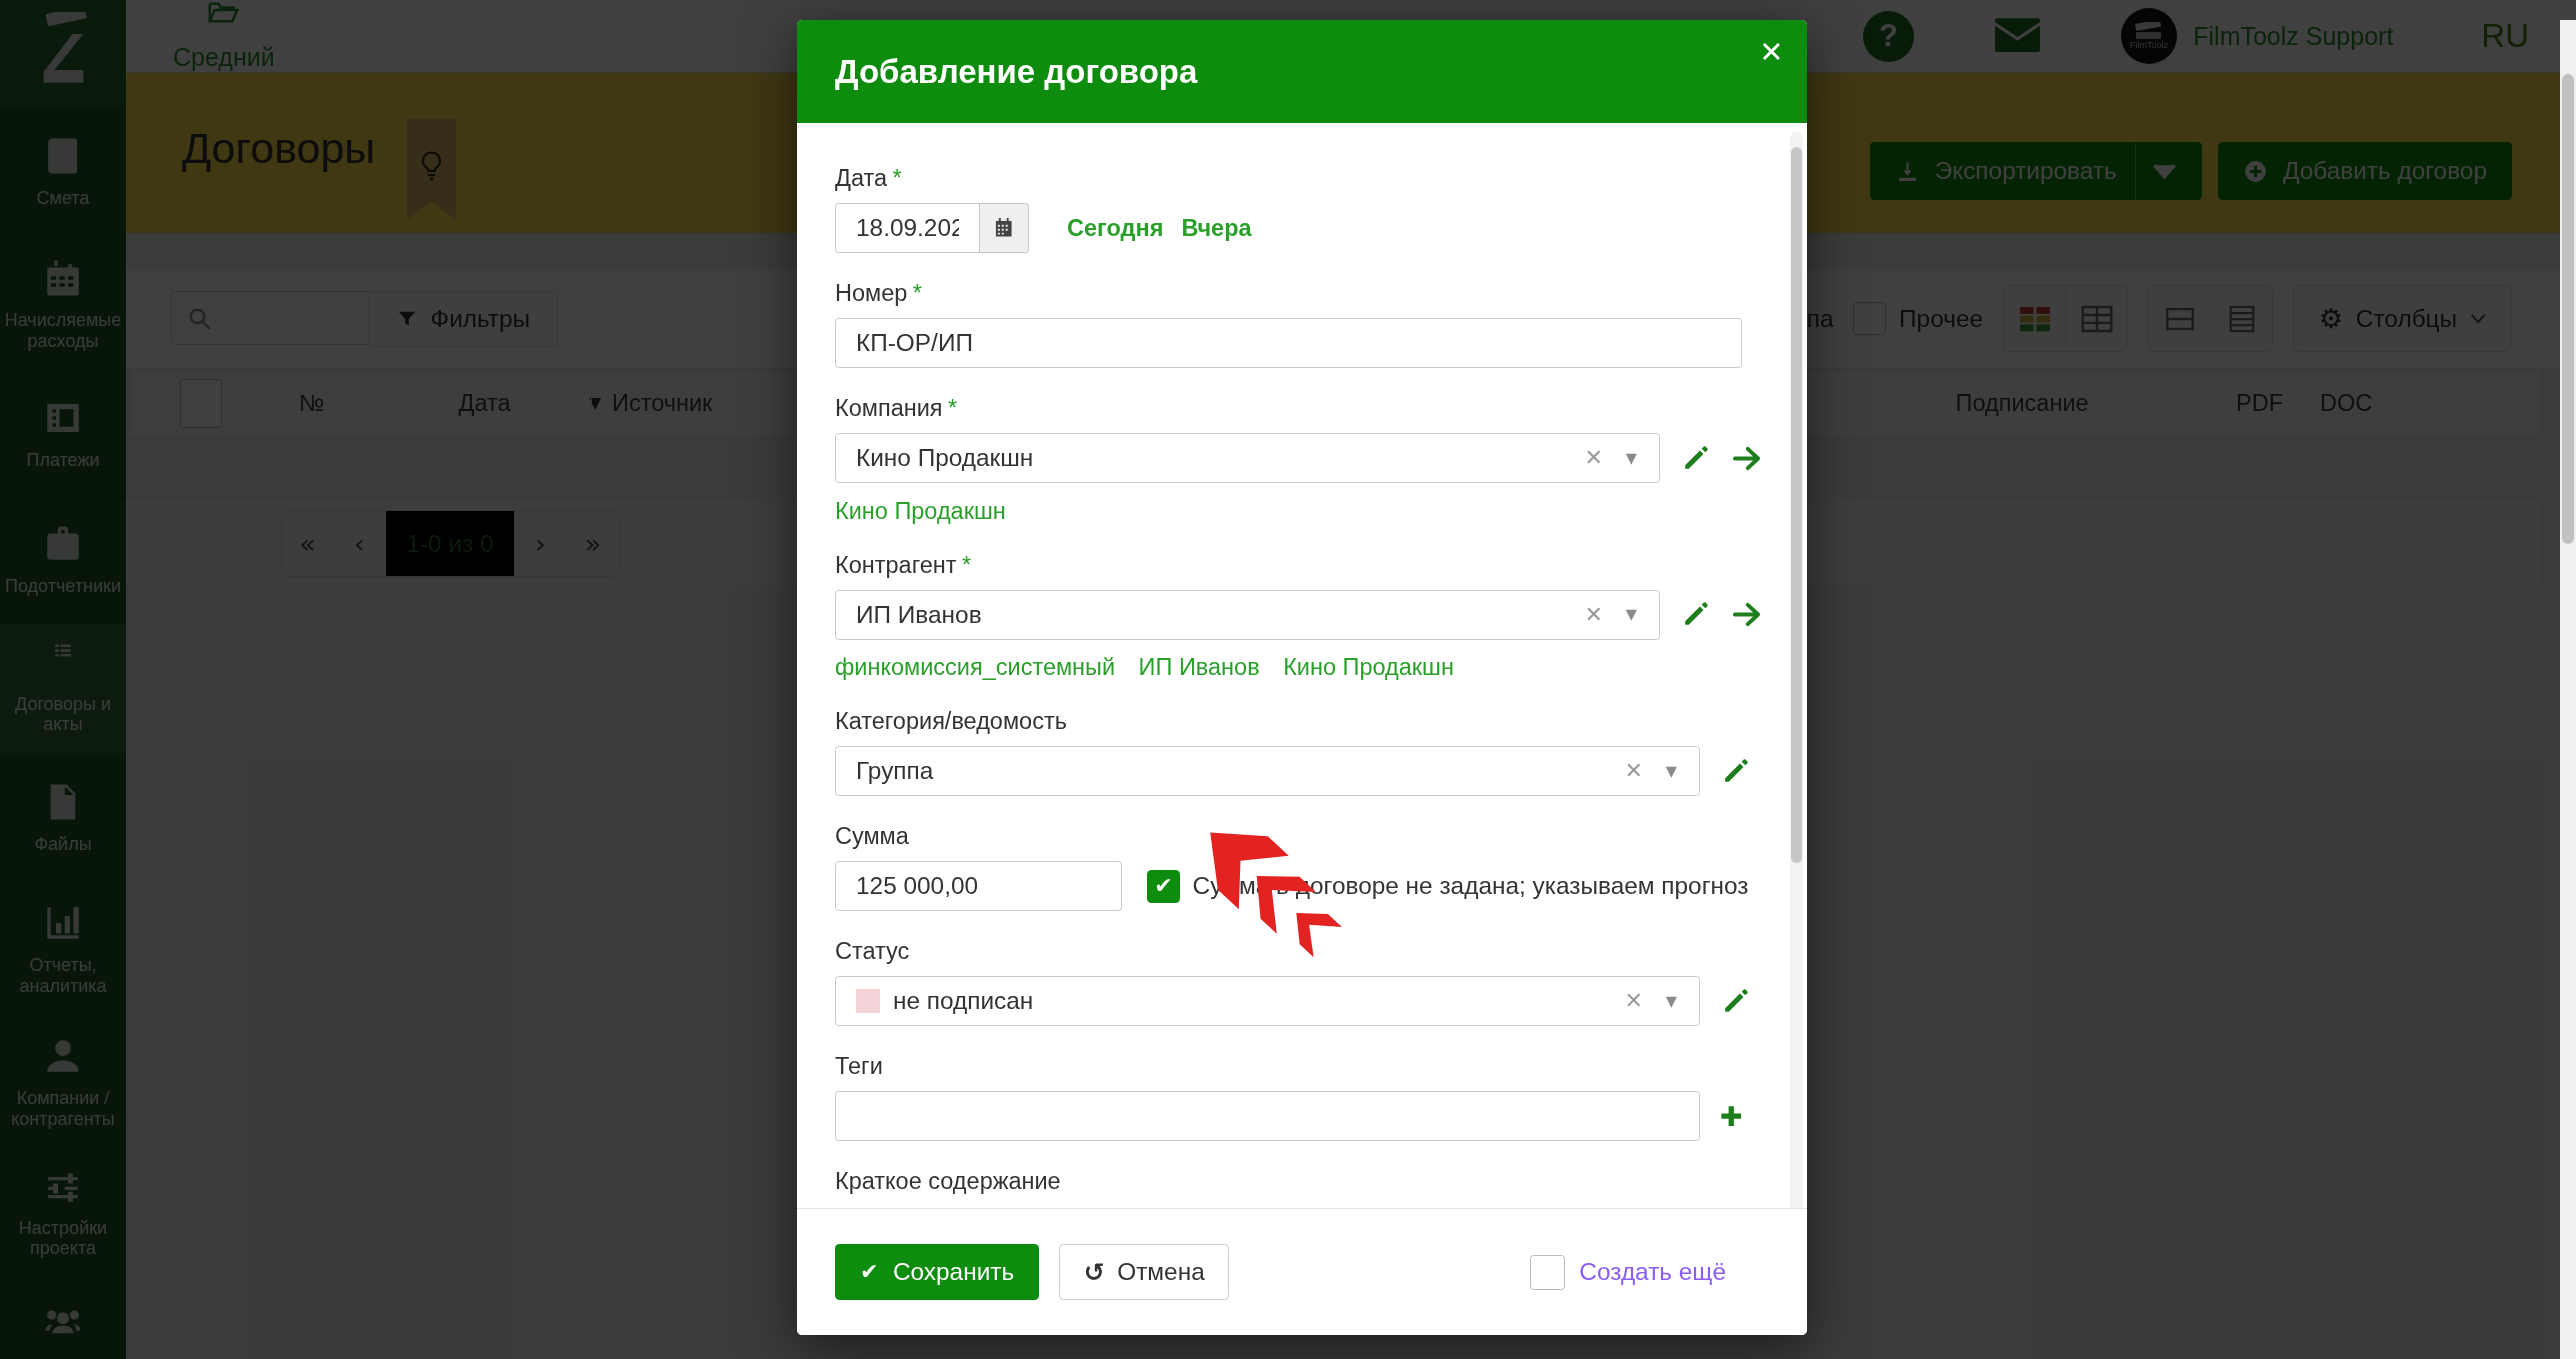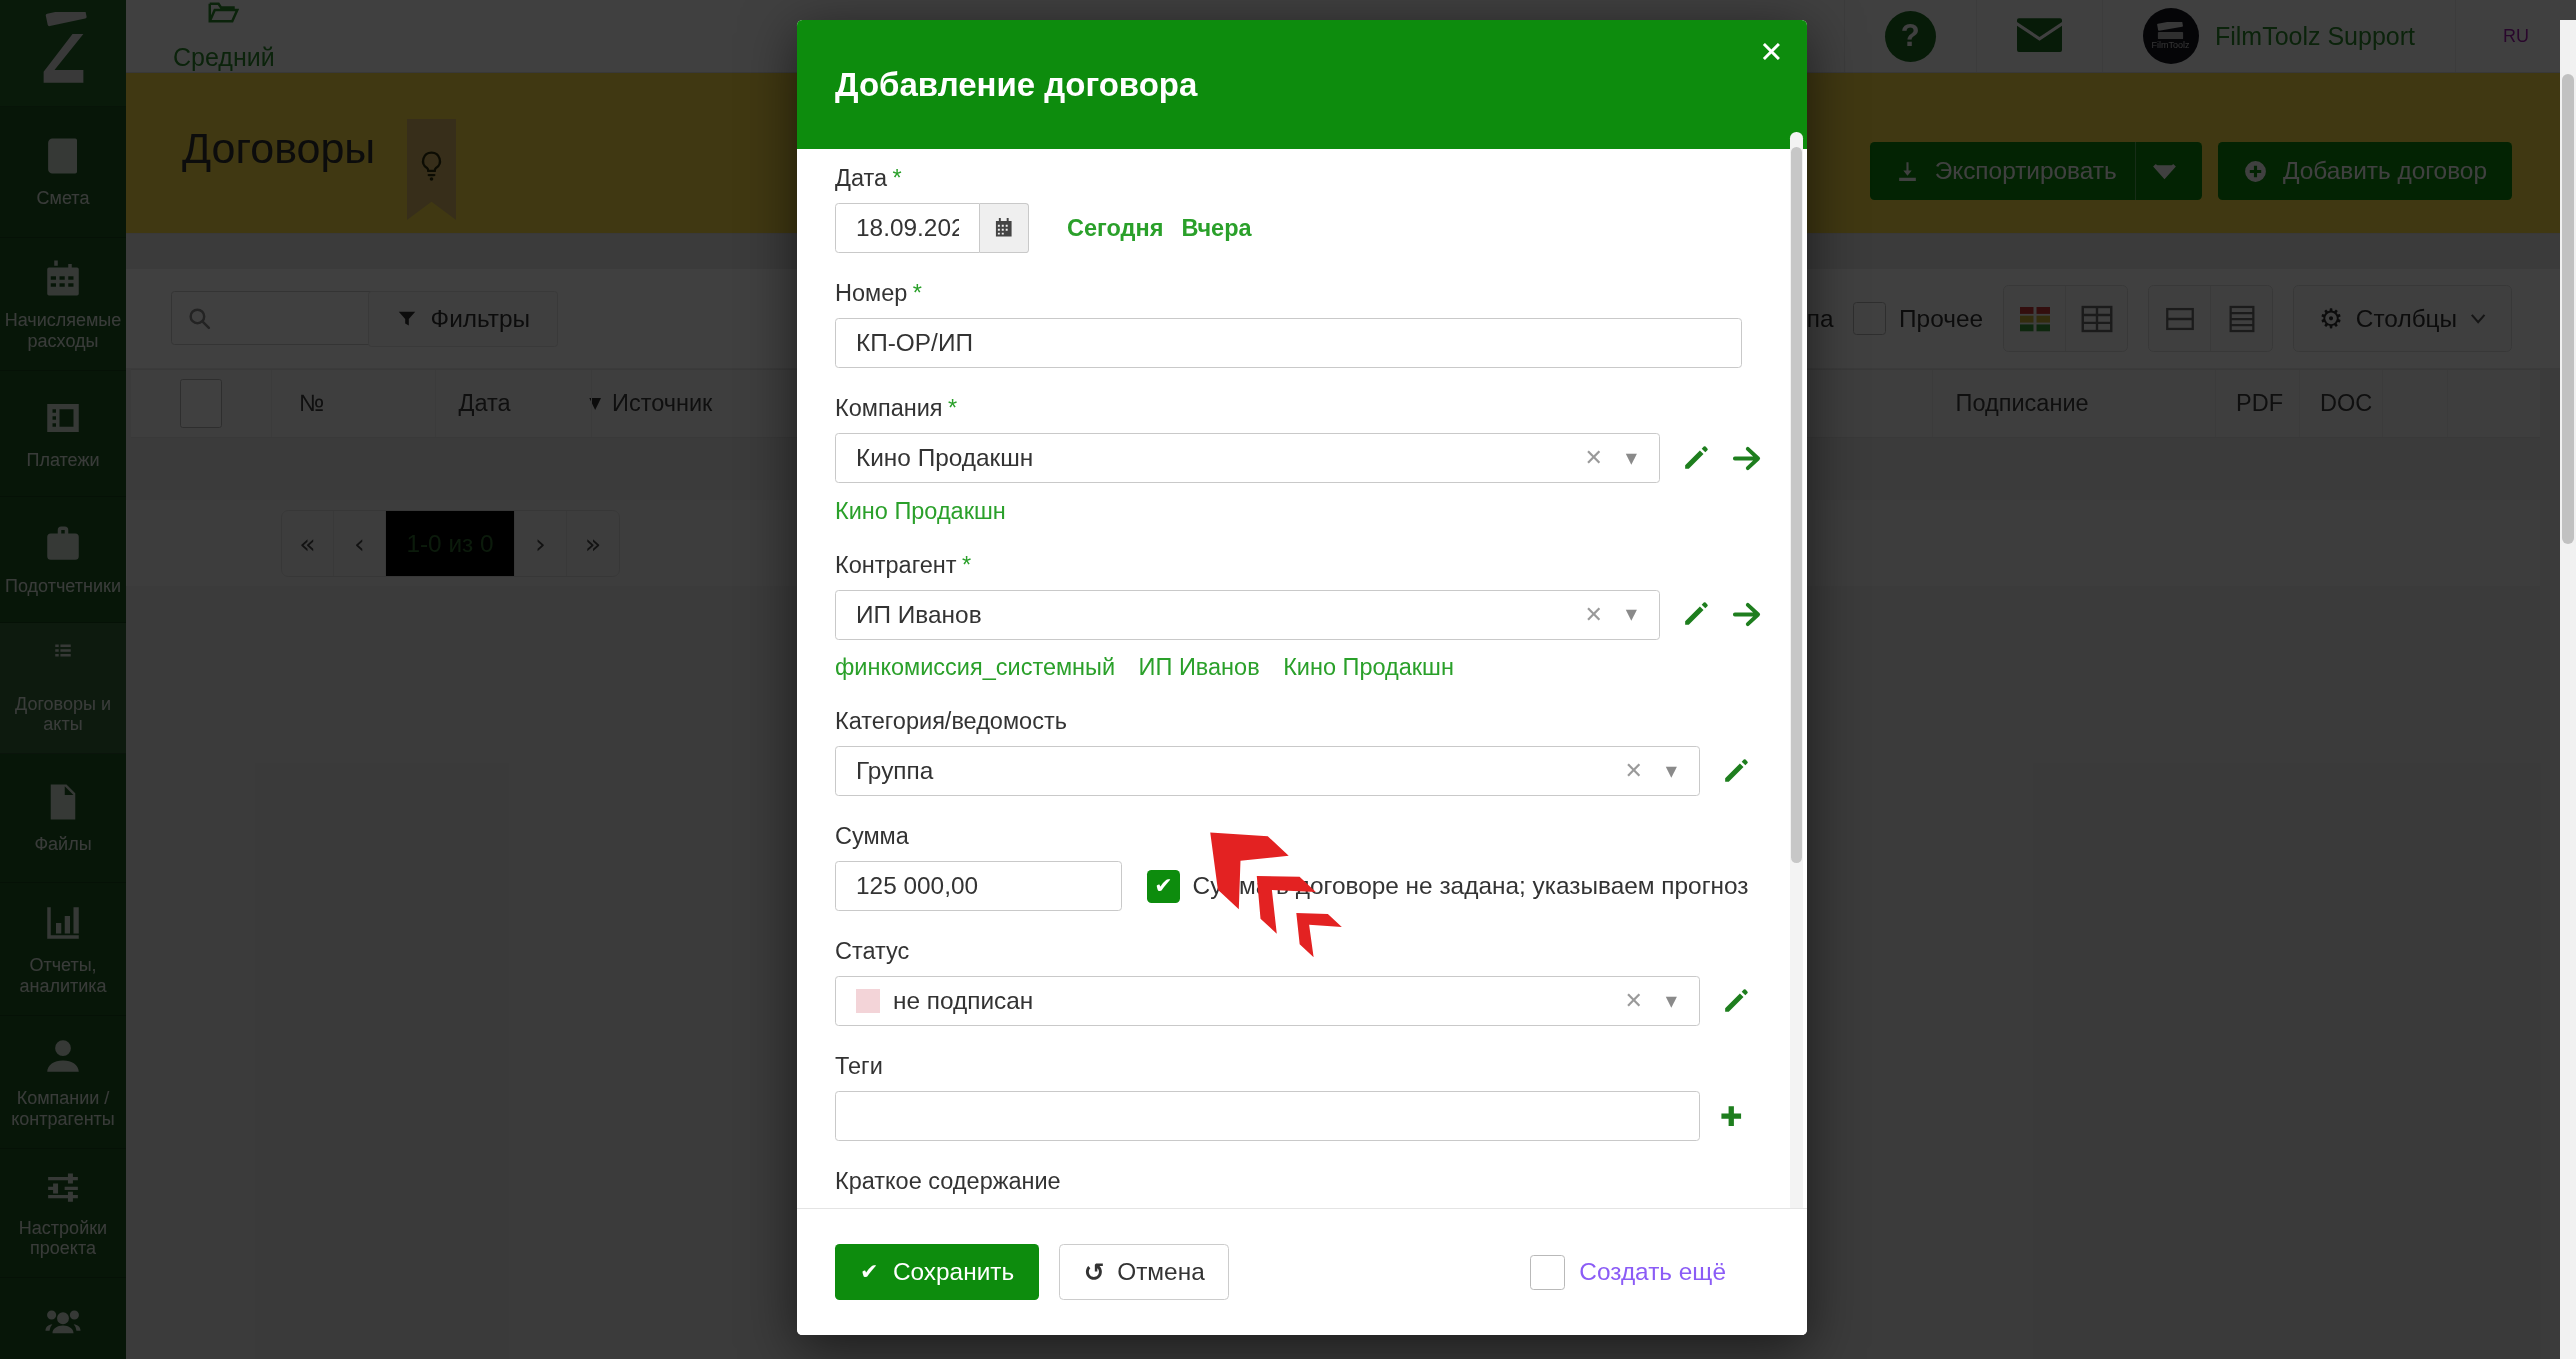--- a/index.html
+++ b/index.html
@@ -22,21 +22,21 @@
           border-bottom:0.9px solid #e3e3e3;display:flex;align-items:center;z-index:5;}
   .crumb{display:flex;align-items:center;gap:12.6px;margin-left:47px;color:#2e8b2e;font-size:25px;flex-direction:column;}
   .top-right{margin-left:auto;display:flex;align-items:stretch;height:100%;}
   .top-cell{display:flex;align-items:center;padding:0 40px;border-left:0.9px solid #ededed;}
   .qhelp{width:51px;height:51px;border-radius:50%;background:#1e6b23;color:#fff;display:flex;
          align-items:center;justify-content:center;font-size:31px;font-weight:bold;}
   .avatar{width:56px;height:56px;border-radius:50%;background:#15151f;display:flex;flex-direction:column;
           align-items:center;justify-content:center;margin-right:16.3px;overflow:hidden;}
   .avatar span{color:#cfcfcf;font-size:9px;}
   .uname{color:#2e8b2e;font-size:25px;}
-  .lang{color:#a21caf;font-size:18px;}
+  .lang{color:#4d7c0f;font-size:33px;}
   
   .headband{position:absolute;left:114px;top:72px;right:0;height:161px;background:#fde047;
             border-bottom:0.9px solid #e4e4e4;}
   .page-title{position:absolute;left:68px;top:52px;font-size:43px;font-weight:500;color:#333;}
   .ribbon{position:absolute;left:293px;top:47px;width:49px;height:101px;background:#d9b967;
           clip-path:polygon(0 0,100% 0,100% 100%,50% 82%,0 100%);display:flex;align-items:center;justify-content:center;}
   .gbtn{background:#0d8c0d;color:#fff;border:none;display:inline-flex;align-items:center;gap:14.5px;
         font-size:24.4px;border-radius:4.5px;height:58px;padding:0 25px;cursor:pointer;font-family:inherit;}
   .gbtn svg{width:25px;height:25px;fill:#fff;}
   .split-caret{border-left:0.9px solid rgba(255,255,255,.35);align-self:stretch;display:flex;align-items:center;
@@ -64,21 +64,21 @@
   .pbtn{width:52px;height:65px;display:flex;align-items:center;justify-content:center;color:#4a4a4a;
         font-size:27px;background:transparent;border:none;border-right:0.9px solid #e2e2e2;cursor:pointer;}
   .pinfo{width:128px;height:65px;display:flex;align-items:center;justify-content:center;background:#000000;
          color:#2f6b2f;font-size:24.4px;border-right:0.9px solid #e2e2e2;}
   
   .backdrop{position:absolute;inset:0;background:rgba(0,0,0,.75);z-index:40;}
   .vp-scroll{position:absolute;right:0;top:20px;width:16.3px;bottom:0;background:#f1f1f1;z-index:55;}
   .vp-thumb{position:absolute;left:1.8px;right:1.8px;top:54px;height:470px;background:#c1c1c1;border-radius:6.3px;}
   .modal{position:absolute;left:797px;top:20px;width:1010px;height:1315px;background:#fff;border-radius:5.4px;
          box-shadow:0 12.6px 54px rgba(0,0,0,.55);z-index:60;overflow:hidden;}
-  .m-head{height:129px;background:#0d8c0d;display:flex;align-items:center;padding:0 38px;}
+  .m-head{height:103px;background:#0d8c0d;display:flex;align-items:center;padding:0 38px;}
   .m-title{color:#fff;font-size:33px;font-weight:bold;}
   .m-close{position:absolute;right:23.5px;top:18px;color:#fff;font-size:29px;font-weight:bold;cursor:pointer;}
   .m-body{position:absolute;top:103px;left:0;right:23.5px;bottom:126px;padding:42px 0 0 38px;overflow:hidden;}
   .f-label{font-size:23.5px;color:#333;margin-bottom:11px;}
   .req{color:#2aa02a;margin-left:5.4px;}
   .t-input{height:50px;border:0.9px solid #c9c9c9;border-radius:3.6px;font-size:24.4px;color:#333;
            padding:0 20px;font-family:inherit;box-sizing:border-box;background:#fff;}
   .sel{position:relative;height:50px;border:0.9px solid #c9c9c9;border-radius:3.6px;display:flex;
        align-items:center;padding:0 86px 0 20px;font-size:24.4px;color:#333;box-sizing:border-box;cursor:pointer;}
   .sel .x{position:absolute;right:56px;color:#9a9a9a;font-size:22px;font-weight:bold;cursor:pointer;}

